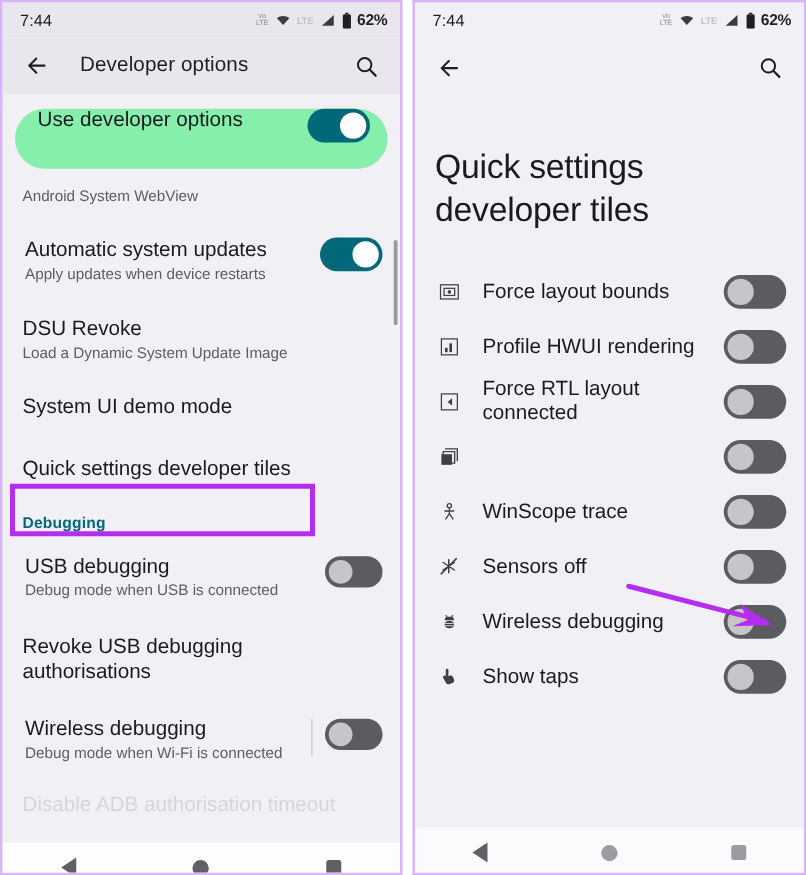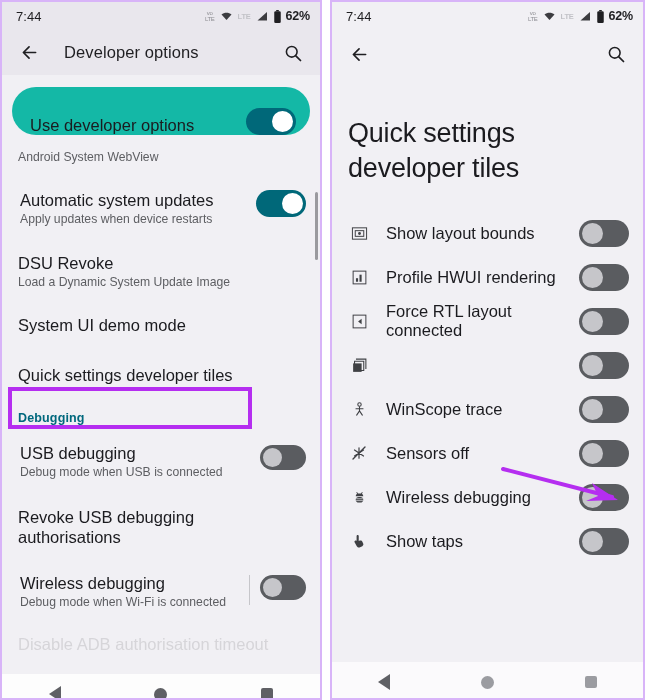--- a/index.html
+++ b/index.html
@@ -53,21 +53,21 @@
     font-size:16.5px; color:#1f1f22; margin-left:20px; letter-spacing:.1px;
   }
   .ib { width:30px; height:30px; display:flex; align-items:center; justify-content:center; cursor:pointer; }
   .spacer { margin-left:auto; }
 
   
   .body-left { position:relative; height:627px; background:#f1f0f4; }
 
   .card-toggle {
     margin:12px 10px 0 10px; height:48px; border-radius:26px;
-    background:#14b8a6; display:flex; align-items:flex-end;
+    background:#86efac; display:flex; align-items:flex-start;
     padding:0 14px 0 18px;
   }
   .card-toggle .lbl { font-size:16.5px; color:#1b1b1f; }
 
   .row { padding:13px 14px 12px 16px; position:relative; }
   .row .title { font-size:16.5px; color:#1b1b1f; line-height:1.22; }
   .row .sub   { font-size:12.2px; color:#5d5e62; margin-top:2px; line-height:1.25; }
   .row.with-switch { display:flex; align-items:flex-start;padding-left:18px; }
   .row.with-switch .txt { flex:1; padding-right:10px; }
 
@@ -293,21 +293,21 @@
       <div style="margin-top:26px">
 
         <div class="tile-row">
           <span class="tile-icon">
             <svg width="17" height="17" viewBox="0 0 24 24">
                 <rect x="2" y="4" width="20" height="16" fill="none" stroke="#3f4044" stroke-width="1.4"></rect>
                 <rect x="6" y="8" width="12" height="8" fill="none" stroke="#3f4044" stroke-width="1.4"></rect>
                 <circle cx="12" cy="12" r="2" fill="#3f4044"></circle>
               </svg>
           </span>
-          <span class="tile-label">Show layout bounds</span>
+          <span class="tile-label">Force layout bounds</span>
           <span class="sw off">
               <span class="knob"></span>
             </span>
         </div>
 
         <div class="tile-row">
           <span class="tile-icon">
             <svg width="17" height="17" viewBox="0 0 24 24">
                 <rect x="3" y="3" width="18" height="18" fill="none" stroke="#3f4044" stroke-width="1.4"></rect>
                 <rect x="7" y="13" width="3" height="5" fill="#3f4044"></rect>

